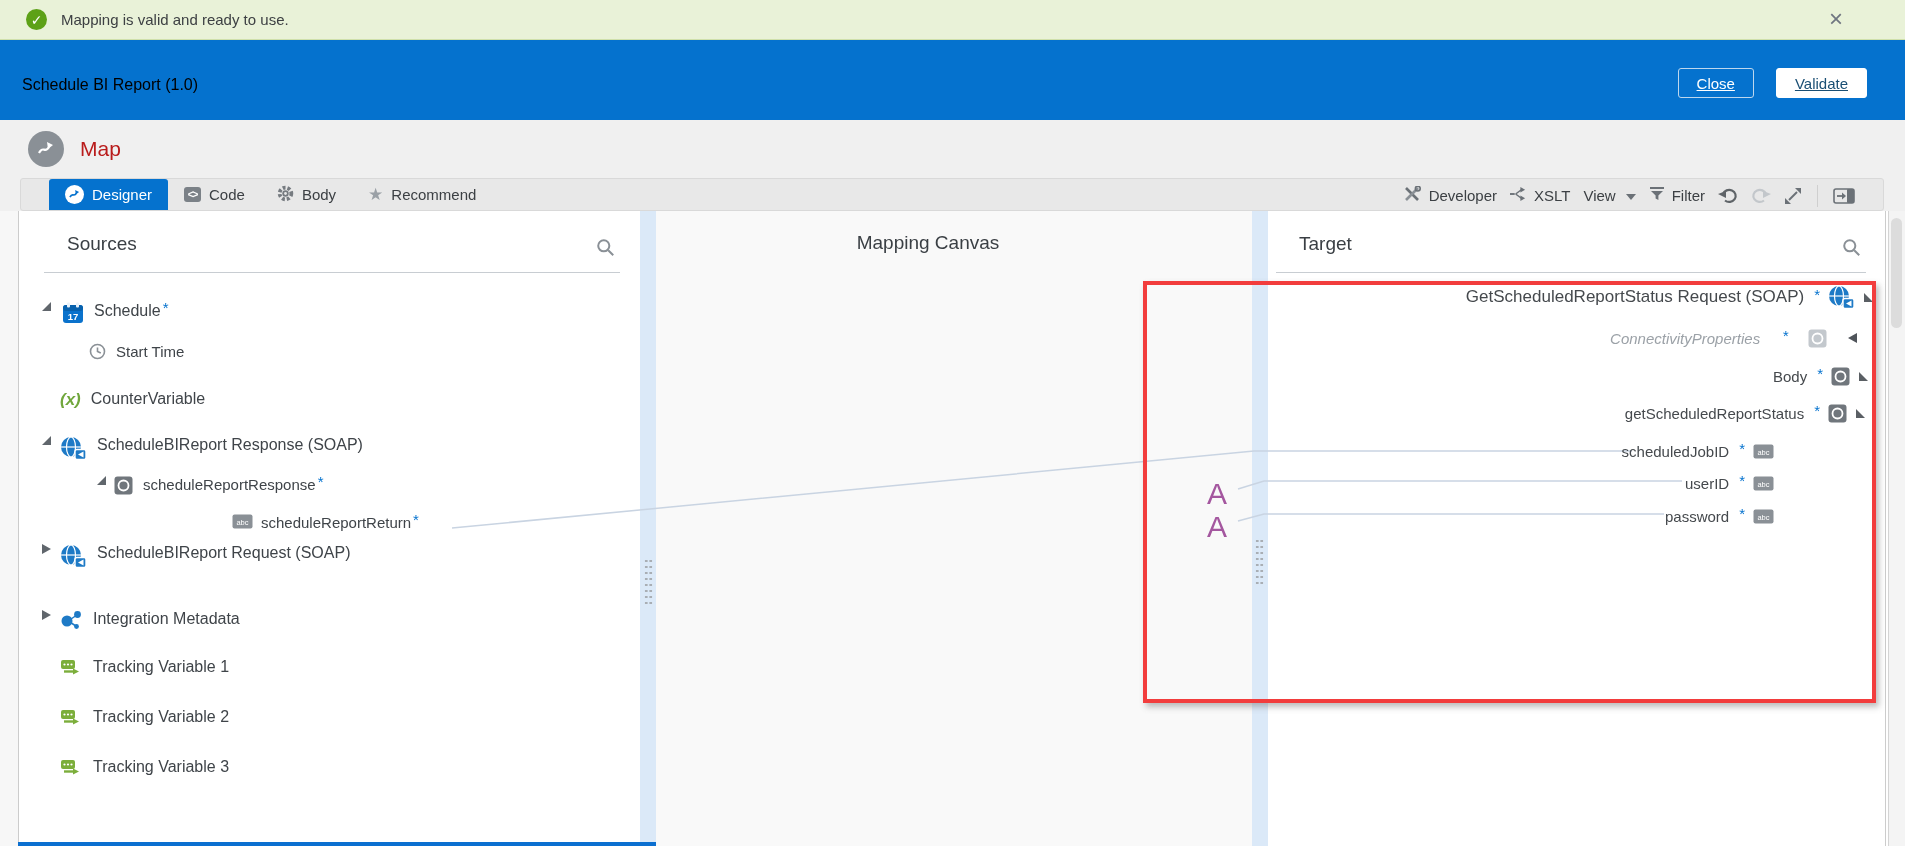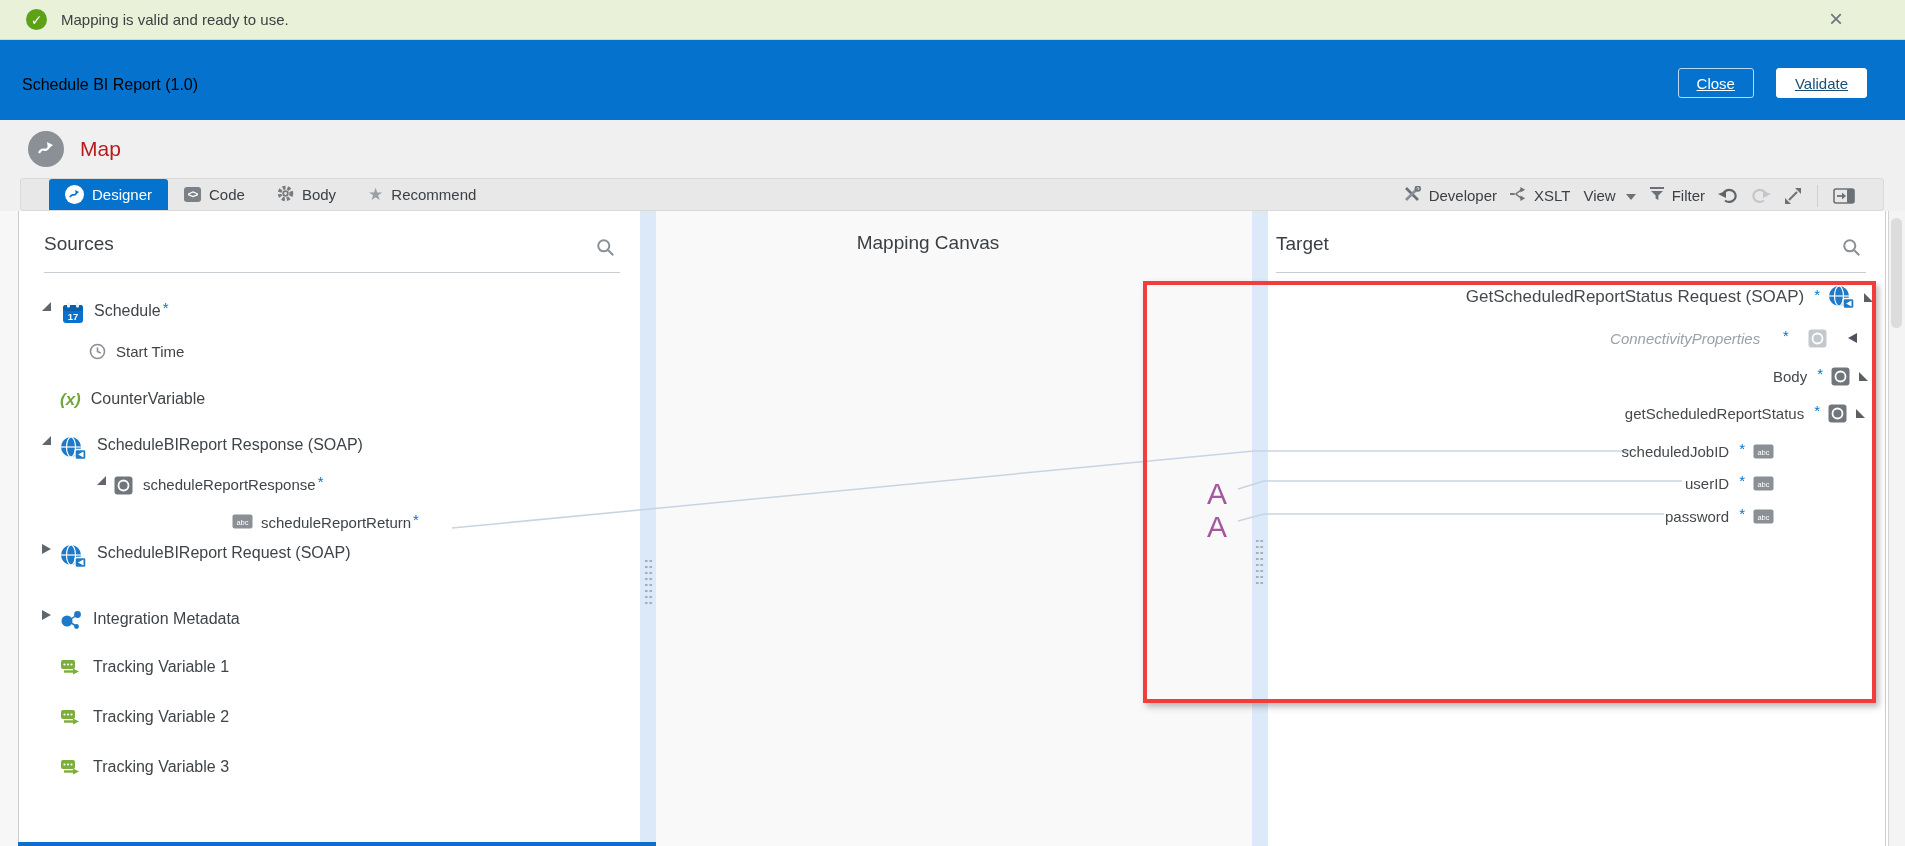--- a/index.html
+++ b/index.html
@@ -51,21 +51,21 @@
   .leftmargin { left:0; top:211px; width:18px; height:635px; background:#f7f7f7; }
   .srcpanel  { left:18px;  top:211px; width:622px; height:635px; background:#fff; border-left:1px solid #cccccc; }
   .divider1  { left:640px; top:211px; width:16px;  height:635px; background:#dbe9f8; }
   .canvas    { left:656px; top:211px; width:596px; height:635px; background:#f9f9f9; }
   .divider2  { left:1252px;top:211px; width:16px;  height:635px; background:#dbe9f8; }
   .tgtpanel  { left:1268px;top:211px; width:618px; height:635px; background:#fff; border-right:1px solid #cccccc; }
   .scrolltrack { left:1888px; top:211px; width:17px; height:635px; background:#f4f4f4; border-left:1px solid #d4d4d4; }
   .scrollthumb { left:1891px; top:218px; width:11px; height:110px; background:#dcdcdc; border-radius:6px; }
   .bottomline { left:18px; top:842px; width:638px; height:4px; background:#0b6fd0; }
 
-  .panel-title { position:absolute; font-size:19px; color:#3a3f44; top:22px; }
+  .panel-title { position:absolute; font-size:19px; color:#3a3f44; top:22px;margin-left:23px; }
   .panel-rule { position:absolute; top:60px; height:1px; background:#c8cdd2; }
   .grip { width:9px; height:46px; background-image:radial-gradient(circle,#a9aeb4 1.1px,transparent 1.3px);
           background-size:4.5px 6px; }
 
   
   .trow { position:absolute; height:28px; display:flex; font-size:16px; color:#3f4449; white-space:nowrap; cursor:pointer; }
   .trow .lbl { margin:0 0 0 10px; }
   .req { color:#0572ce; font-size:15px; margin-left:2px; transform:translateY(-3px); }
   .tri-exp { width:0; height:0; border-bottom:9px solid #60666c; border-left:9px solid transparent; }
   .tri-col { width:0; height:0; border-left:9px solid #60666c; border-top:5.5px solid transparent; border-bottom:5.5px solid transparent; }

